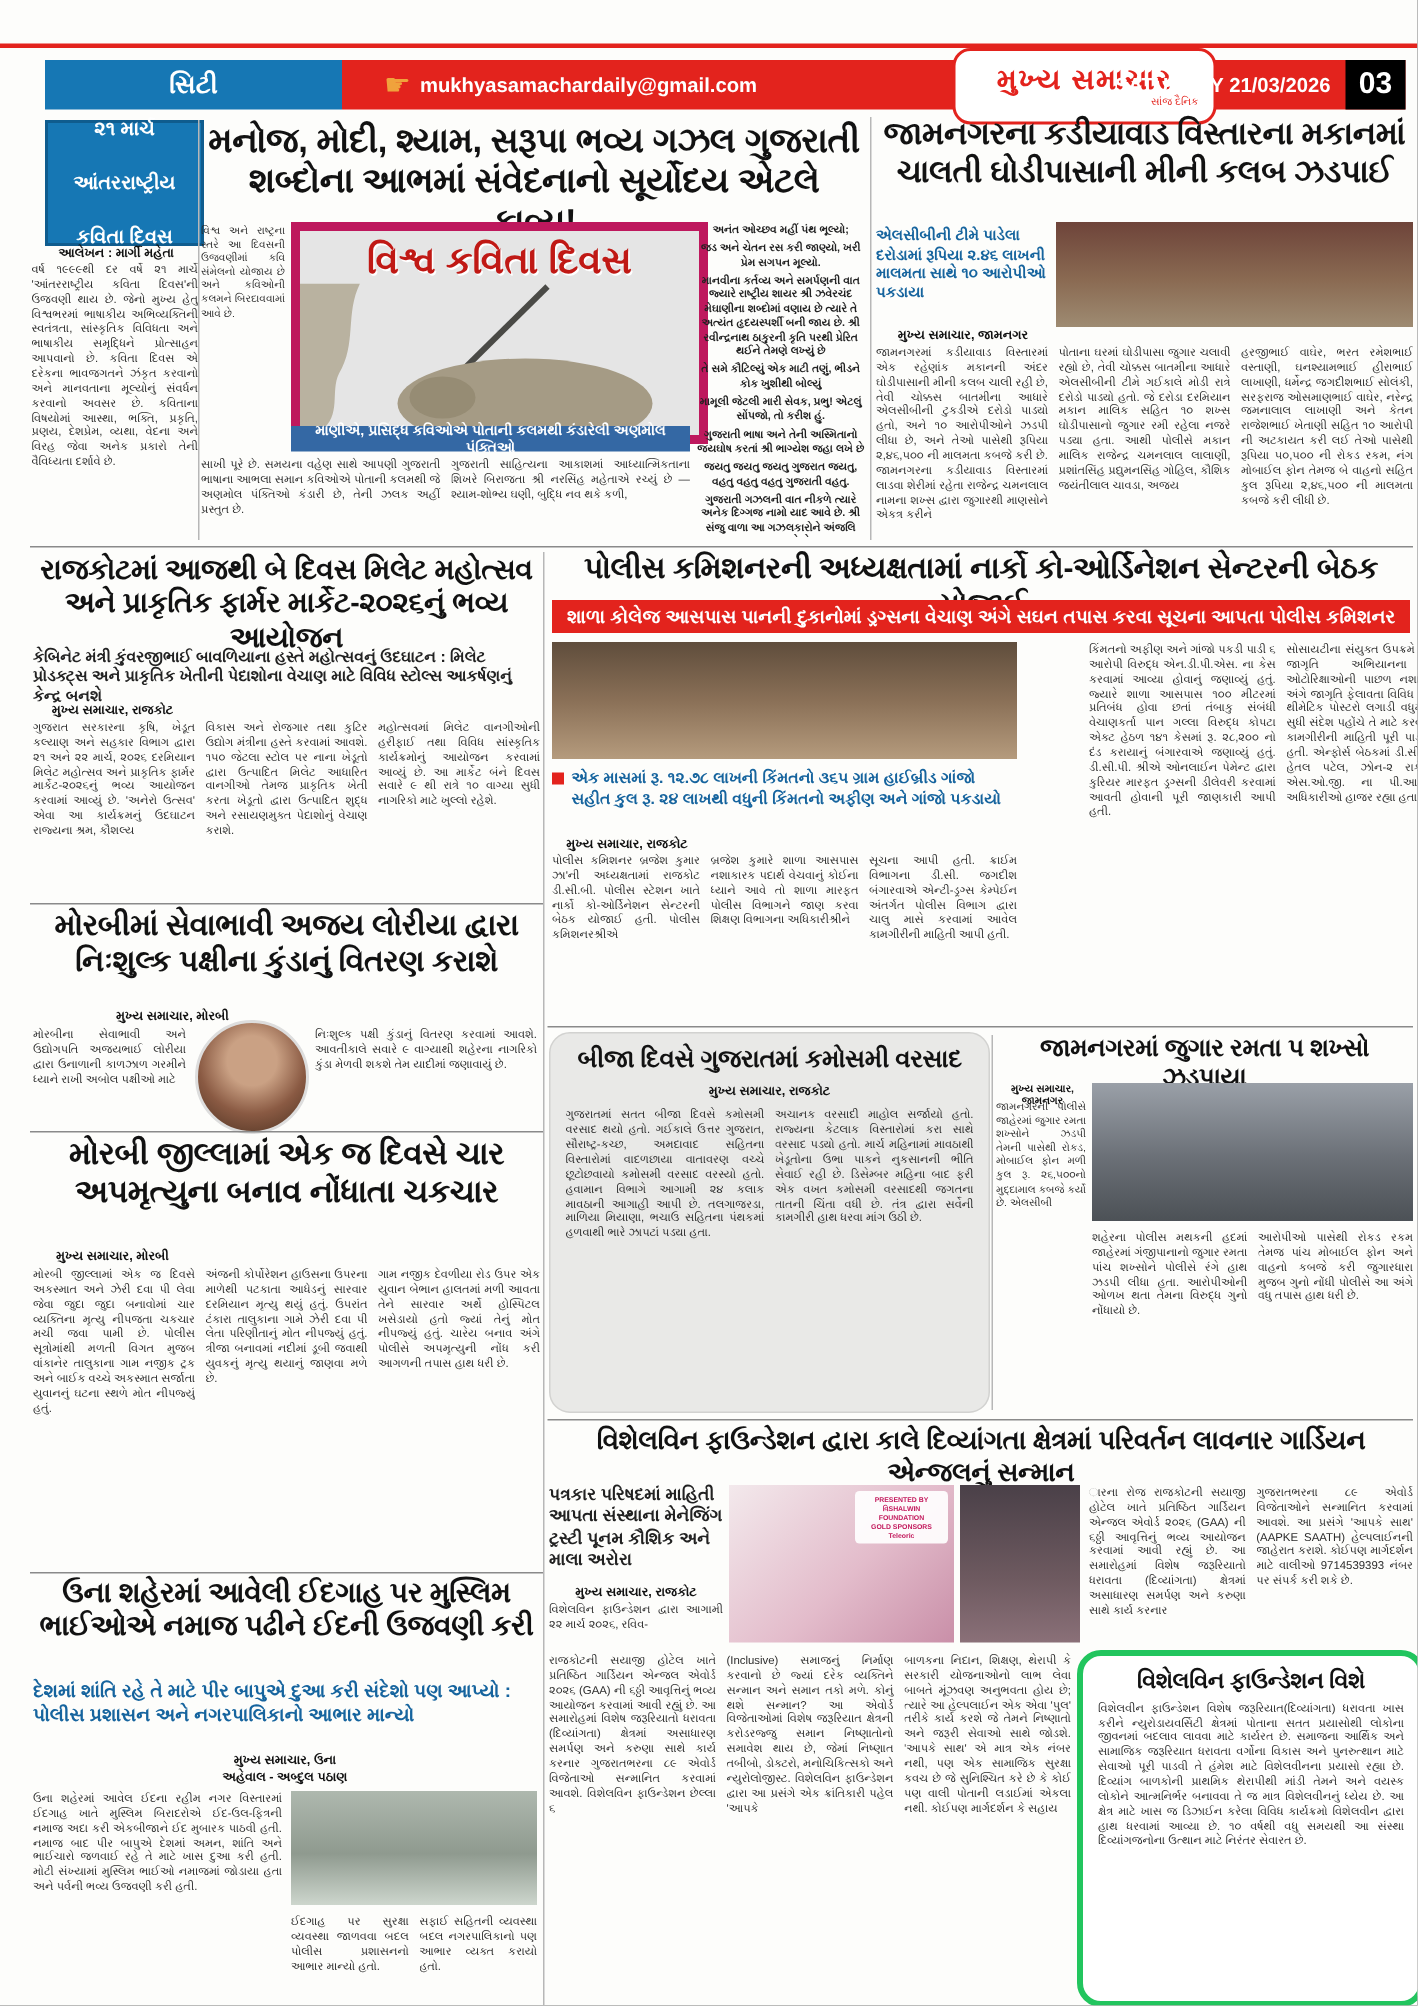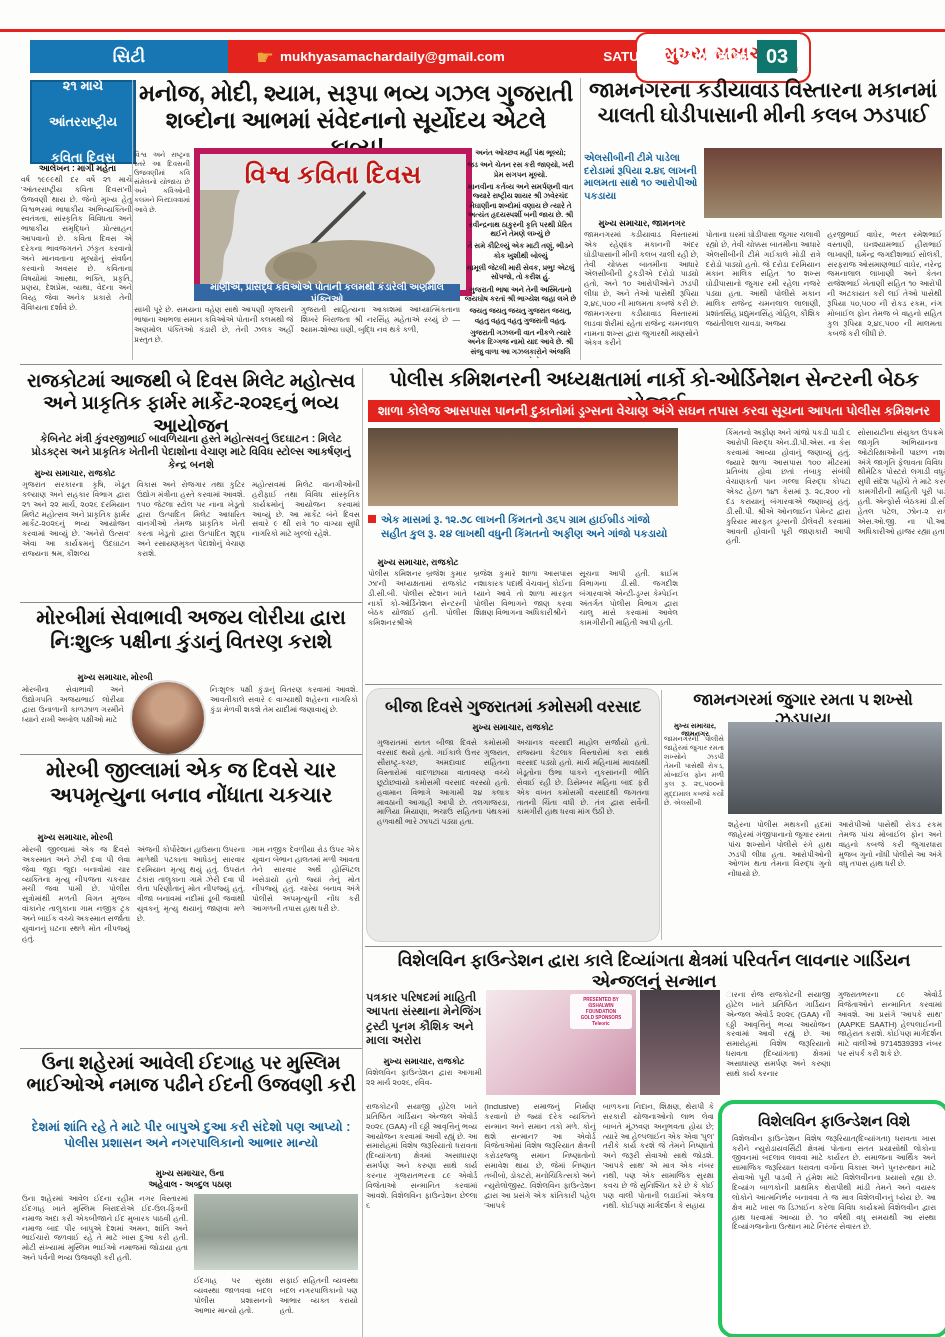--- a/index.html
+++ b/index.html
@@ -4,36 +4,36 @@
 <style>
   :root{
     --red:#e3231d; --blue:#1677b4; --subblue:#16649e; --ink:#121212; --body:#2c2c2c;
   }
   html,body{margin:0;padding:0;background:#888;}
   .page{position:relative;width:945px;height:1337px;background:#fdfdfb;margin:0 auto;overflow:hidden;
         font-family:"Liberation Sans","DejaVu Sans",sans-serif;color:var(--body);}
   .abs{position:absolute;}
   .topline{position:absolute;left:0;top:29px;width:945px;height:3px;background:var(--red);}
   
-  .masthead{position:absolute;left:30px;top:40px;width:767px;height:33px;display:flex;}
+  .masthead{position:absolute;left:30px;top:40px;width:907px;height:33px;display:flex;}
   .section-tab{width:198px;background:var(--blue);color:#fff;font-weight:bold;font-size:17px;
                display:flex;align-items:center;justify-content:center;}
   .redbar{position:relative;flex:1;background:var(--red);color:#fff;display:flex;align-items:center;}
   .hand-icon{color:#f0a23c;font-size:20px;margin-left:28px;}
   .email{font-weight:bold;font-size:13.5px;margin-left:6px;}
   .logo{position:absolute;left:407px;top:-8px;width:172px;height:47px;background:#fff;border:2px solid var(--red);
         border-radius:12px;display:flex;flex-direction:column;align-items:center;justify-content:center;line-height:1;}
   .logo-title{color:var(--red);font-weight:bold;font-size:19px;letter-spacing:1px;}
   .logo-tag{color:var(--red);font-size:7px;align-self:flex-end;margin-right:10px;margin-top:2px;}
   .date{position:absolute;right:50px;font-weight:bold;font-size:13.5px;}
-  .pageno{position:absolute;right:0;top:0;width:40px;height:33px;background:#0f766e;color:#fff;font-weight:bold;
+  .pageno{position:absolute;right:0;top:0;width:40px;height:33px;background:#000000;color:#fff;font-weight:bold;
           font-size:20px;display:flex;align-items:center;justify-content:center;}
   
   .hl{font-weight:bold;color:var(--ink);text-align:center;line-height:1.18;letter-spacing:-0.3px;}
-  .sub{font-weight:bold;text-align:center;line-height:1.25;}
+  .sub{font-weight:bold;text-align:left;line-height:1.25;}
   .byline{font-weight:bold;font-size:8.5px;text-align:center;color:#111;}
   .bcol{flex:1;text-align:justify;font-size:7.6px;line-height:1.3;color:var(--body);overflow:hidden;}
   .cols{display:flex;gap:7px;}
   .photo{background:#9a8a78;overflow:hidden;}
   .vline{position:absolute;width:1px;background:#b7b7b7;}
   .hline{position:absolute;height:1px;background:#8a8a8a;}
   .bluebox{background:var(--blue);color:#fff;font-weight:bold;text-align:center;
            display:flex;flex-direction:column;justify-content:center;border:2px solid #0f5c8e;gap:20px;}
   .graphic{background:#e5e5e5;border:6px solid #be185d;position:relative;}
   .graphic-title{color:#c01915;font-weight:bold;font-size:25px;text-align:center;padding-top:6px;

